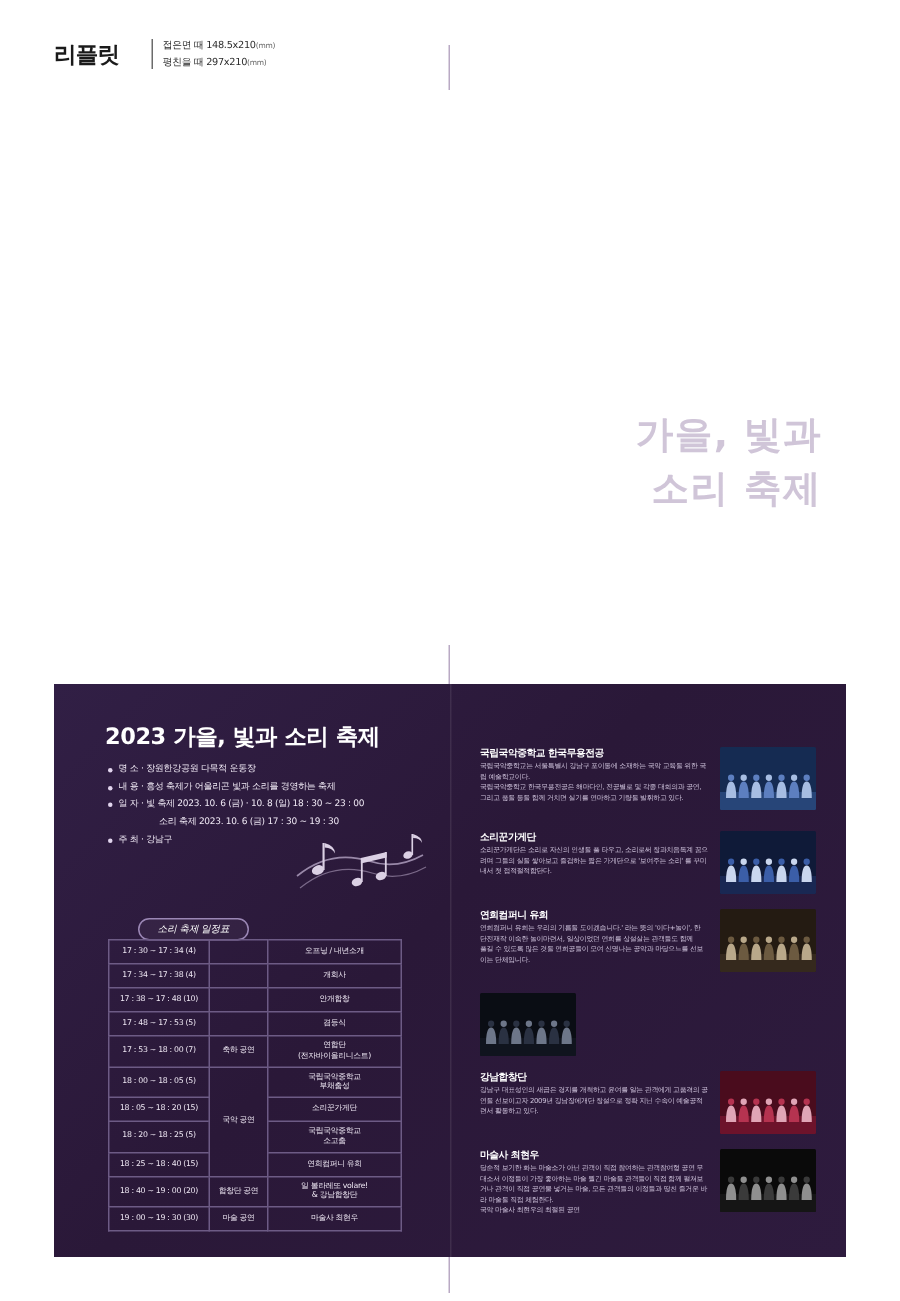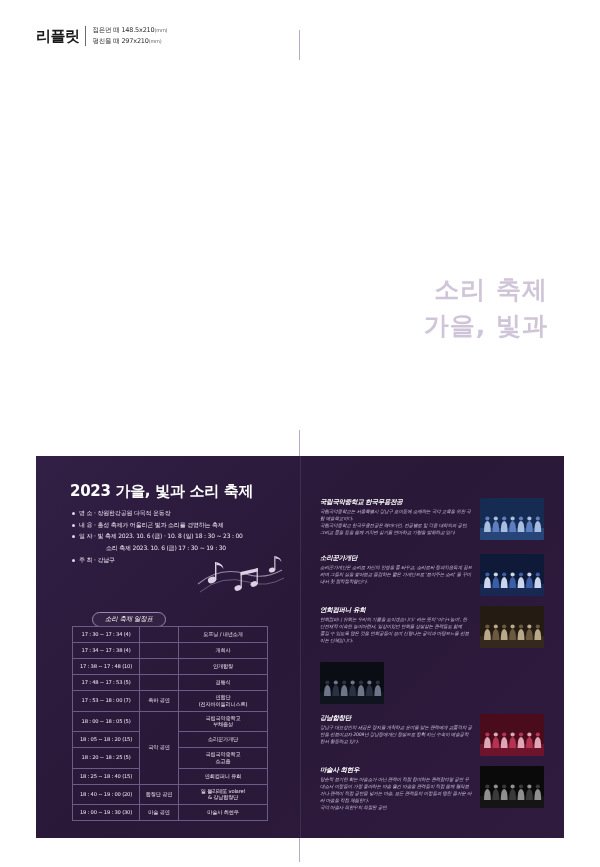--- a/index.html
+++ b/index.html
@@ -30,21 +30,21 @@
   .fold-mid { left: 299px; top: 430px; height: 28px; }
   .fold-bot { left: 299px; top: 838px; height: 24px; }
 
   
   .spec {
     position: absolute;
     left: 36px;
     top: 26px;
     display: flex;
     align-items: flex-start;
-    gap: 5px;
+    gap: 21px;
   }
   .spec-title {
     font-size: 15px;
     font-weight: bold;
     color: #1a1a1a;
     letter-spacing: -0.5px;
     line-height: 1.1;
     padding-top: 2px;
   }
   .spec-lines {
@@ -193,21 +193,21 @@
     height: 9px;
   }
   .sched td.time { width: 62px; white-space: nowrap; }
   .sched td.cat { width: 34px; }
   .sched td.name { text-align: center; }
 
   
   .right-col {
     position: absolute;
     left: 264px; top: 0;
-    width: 264px; height: 270px; font-style: italic;
+    width: 264px; height: 270px;
   }
   .perf {
     position: absolute;
     left: 20px;
     width: 236px;
     display: flex;
     gap: 8px;
   }
   .perf-text { width: 152px; }
   .perf-title {
@@ -244,22 +244,22 @@
 
   <div class="spec">
     <div class="spec-title">리플릿</div>
     <div class="spec-lines">
       <div class="spec-line"><span>접은면 때 148.5x210</span><span class="unit">(mm)</span></div>
       <div class="spec-line"><span>평친을 때 297x210</span><span class="unit">(mm)</span></div>
     </div>
   </div>
 
   <div class="ghost">
+    <div>가을, 빛과</div>
     <div>소리 축제</div>
-    <div>가을, 빛과</div>
   </div>
 
   <div class="brochure">
 
     <div class="left-col">
       <div class="fest-title">2023 가을, 빛과 소리 축제</div>
 
       <div class="info-list">
         <div class="info-item">
           <span class="dot"></span>

